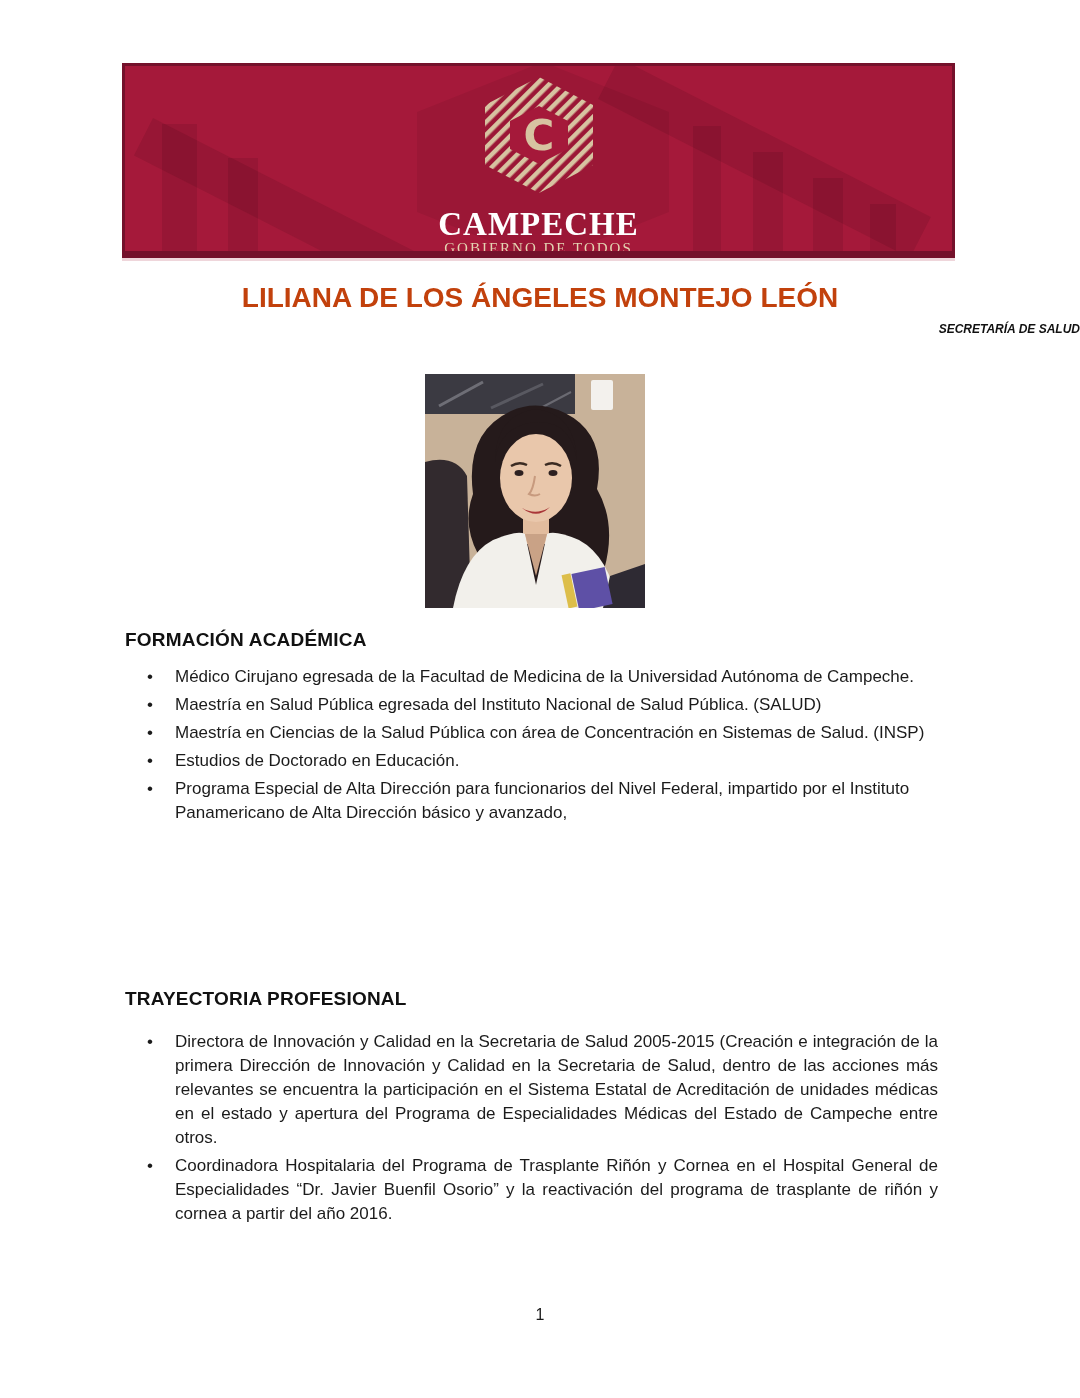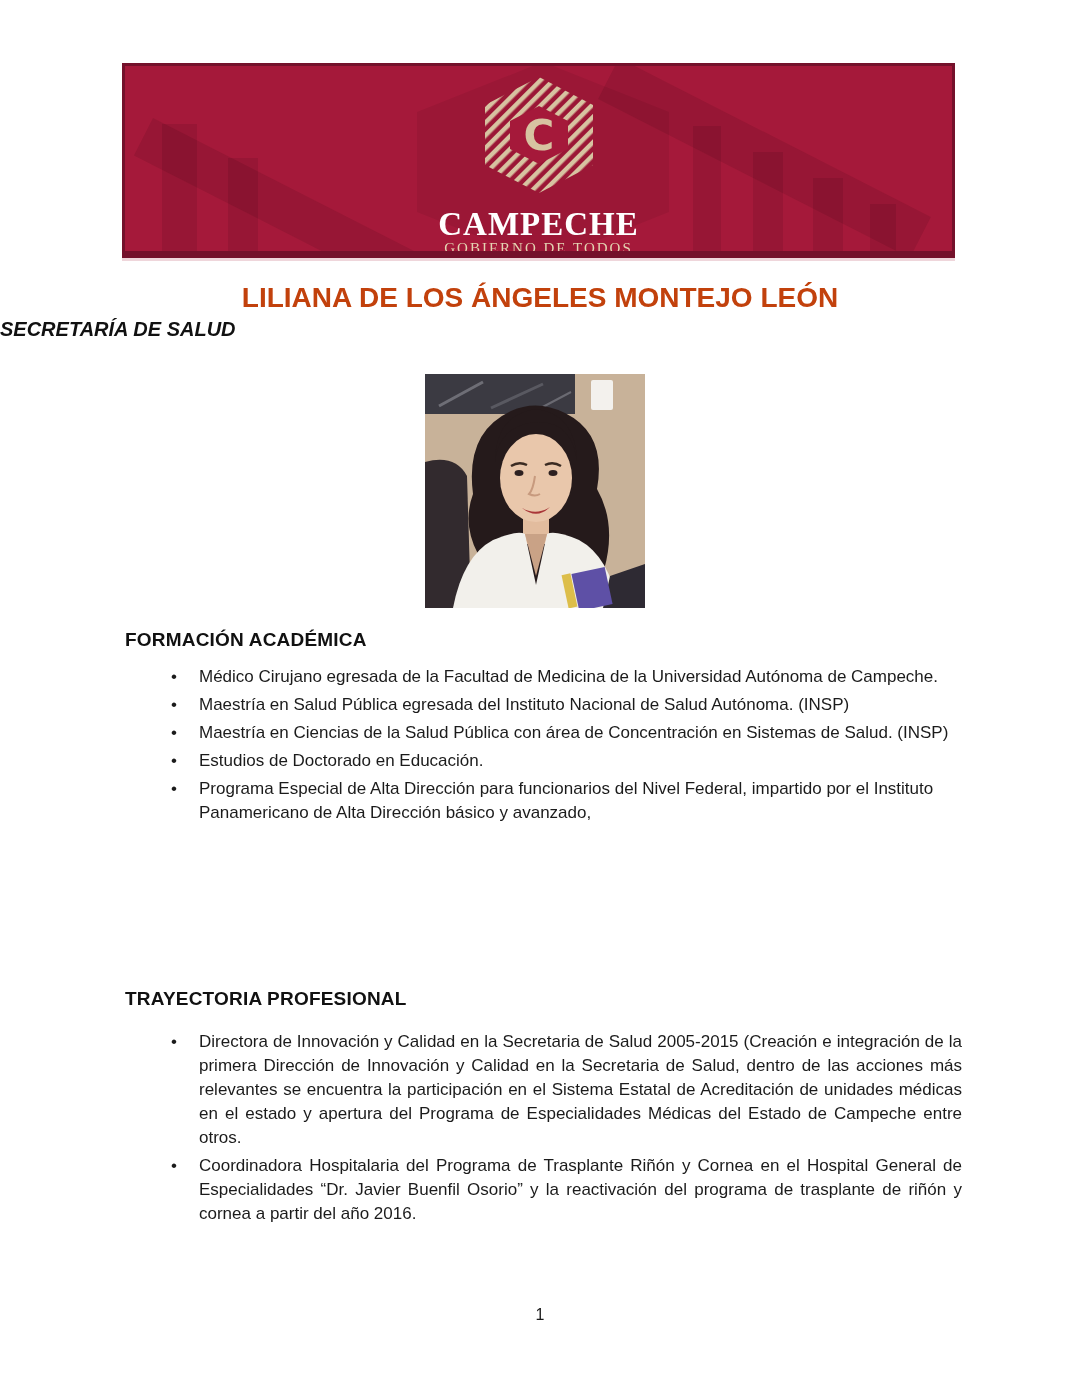--- a/index.html
+++ b/index.html
@@ -57,42 +57,42 @@
   }
 
   
   .doc-title {
     position:absolute; left:0; top:283px; width:100%;
     text-align:center; font-weight:700; font-size:28px; line-height:30px;
     color:#c2410c;
   }
   .doc-subtitle {
     position:absolute; left:0; top:319px; width:100%;
-    text-align:left; font-weight:700; font-style:italic;
-    font-size:20px; line-height:20px; color:#111111;
+    text-align:right; font-weight:700; font-style:italic;
+    font-size:12px; line-height:20px; color:#111111;
   }
 
   
   .photo {
     position:absolute; left:425px; top:374px; width:220px; height:234px;
     overflow:hidden; background:#C8B299;
   }
   .photo svg { display:block; width:100%; height:100%; }
 
   
   .section-heading {
     position:absolute; left:125px;
     font-weight:700; font-size:19px; line-height:22px; color:#111111;
     letter-spacing:0.2px;
   }
   .heading-1 { top:629px; }
   .heading-2 { top:988px; }
 
   ul.doc-list {
-    position:absolute; left:134px; width:828px;
+    position:absolute; left:110px; width:828px;
     list-style:none;
   }
   .list-1 { top:665px; }
   .list-2 { top:1030px; }
   ul.doc-list li {
     position:relative;
     padding-left:65px;
     font-size:17px; line-height:24px;
     margin-bottom:4px;
     color:#1b1b1b;
@@ -171,21 +171,21 @@
       <path d="M100,160 L122,160 L111,202 Z" fill="#C9A286"></path>
       <path d="M185,202 L220,190 L220,234 L178,234 Z" fill="#2E2A33"></path>
       <rect x="150" y="196" width="34" height="38" fill="#5E50A6" transform="rotate(-12 167 215)"></rect>
       <rect x="140" y="200" width="9" height="34" fill="#DDBE4A" transform="rotate(-12 144 217)"></rect>
     </svg>
   </div>
 
   <div class="section-heading heading-1">FORMACIÓN ACADÉMICA</div>
   <ul class="doc-list list-1">
     <li>Médico Cirujano egresada de la Facultad de Medicina de la Universidad Autónoma de Campeche.</li>
-    <li>Maestría en Salud Pública egresada del Instituto Nacional de Salud Autónoma. (INSP)</li>
+    <li>Maestría en Salud Pública egresada del Instituto Nacional de Salud Pública. (SALUD)</li>
     <li>Maestría en Ciencias de la Salud Pública con área de Concentración en Sistemas de Salud.  (INSP)</li>
     <li>Estudios de Doctorado en Educación.</li>
     <li>Programa Especial de Alta Dirección para funcionarios del Nivel Federal, impartido por el Instituto Panamericano de Alta Dirección básico y avanzado,</li>
   </ul>
 
   <div class="section-heading heading-2">TRAYECTORIA PROFESIONAL</div>
   <ul class="doc-list list-2">
     <li class="justify">Directora de Innovación y Calidad en la Secretaria de Salud 2005-2015 (Creación e integración de la primera Dirección de Innovación y Calidad en la Secretaria de Salud, dentro de las acciones más relevantes se encuentra la participación en el Sistema Estatal de Acreditación de unidades médicas en el estado y apertura del Programa de Especialidades Médicas del Estado de Campeche entre otros.</li>
     <li class="justify">Coordinadora Hospitalaria del Programa de Trasplante Riñón y Cornea en el Hospital General de Especialidades “Dr. Javier Buenfil Osorio” y la reactivación del programa de trasplante de riñón y cornea a partir del año 2016.</li>
   </ul>

